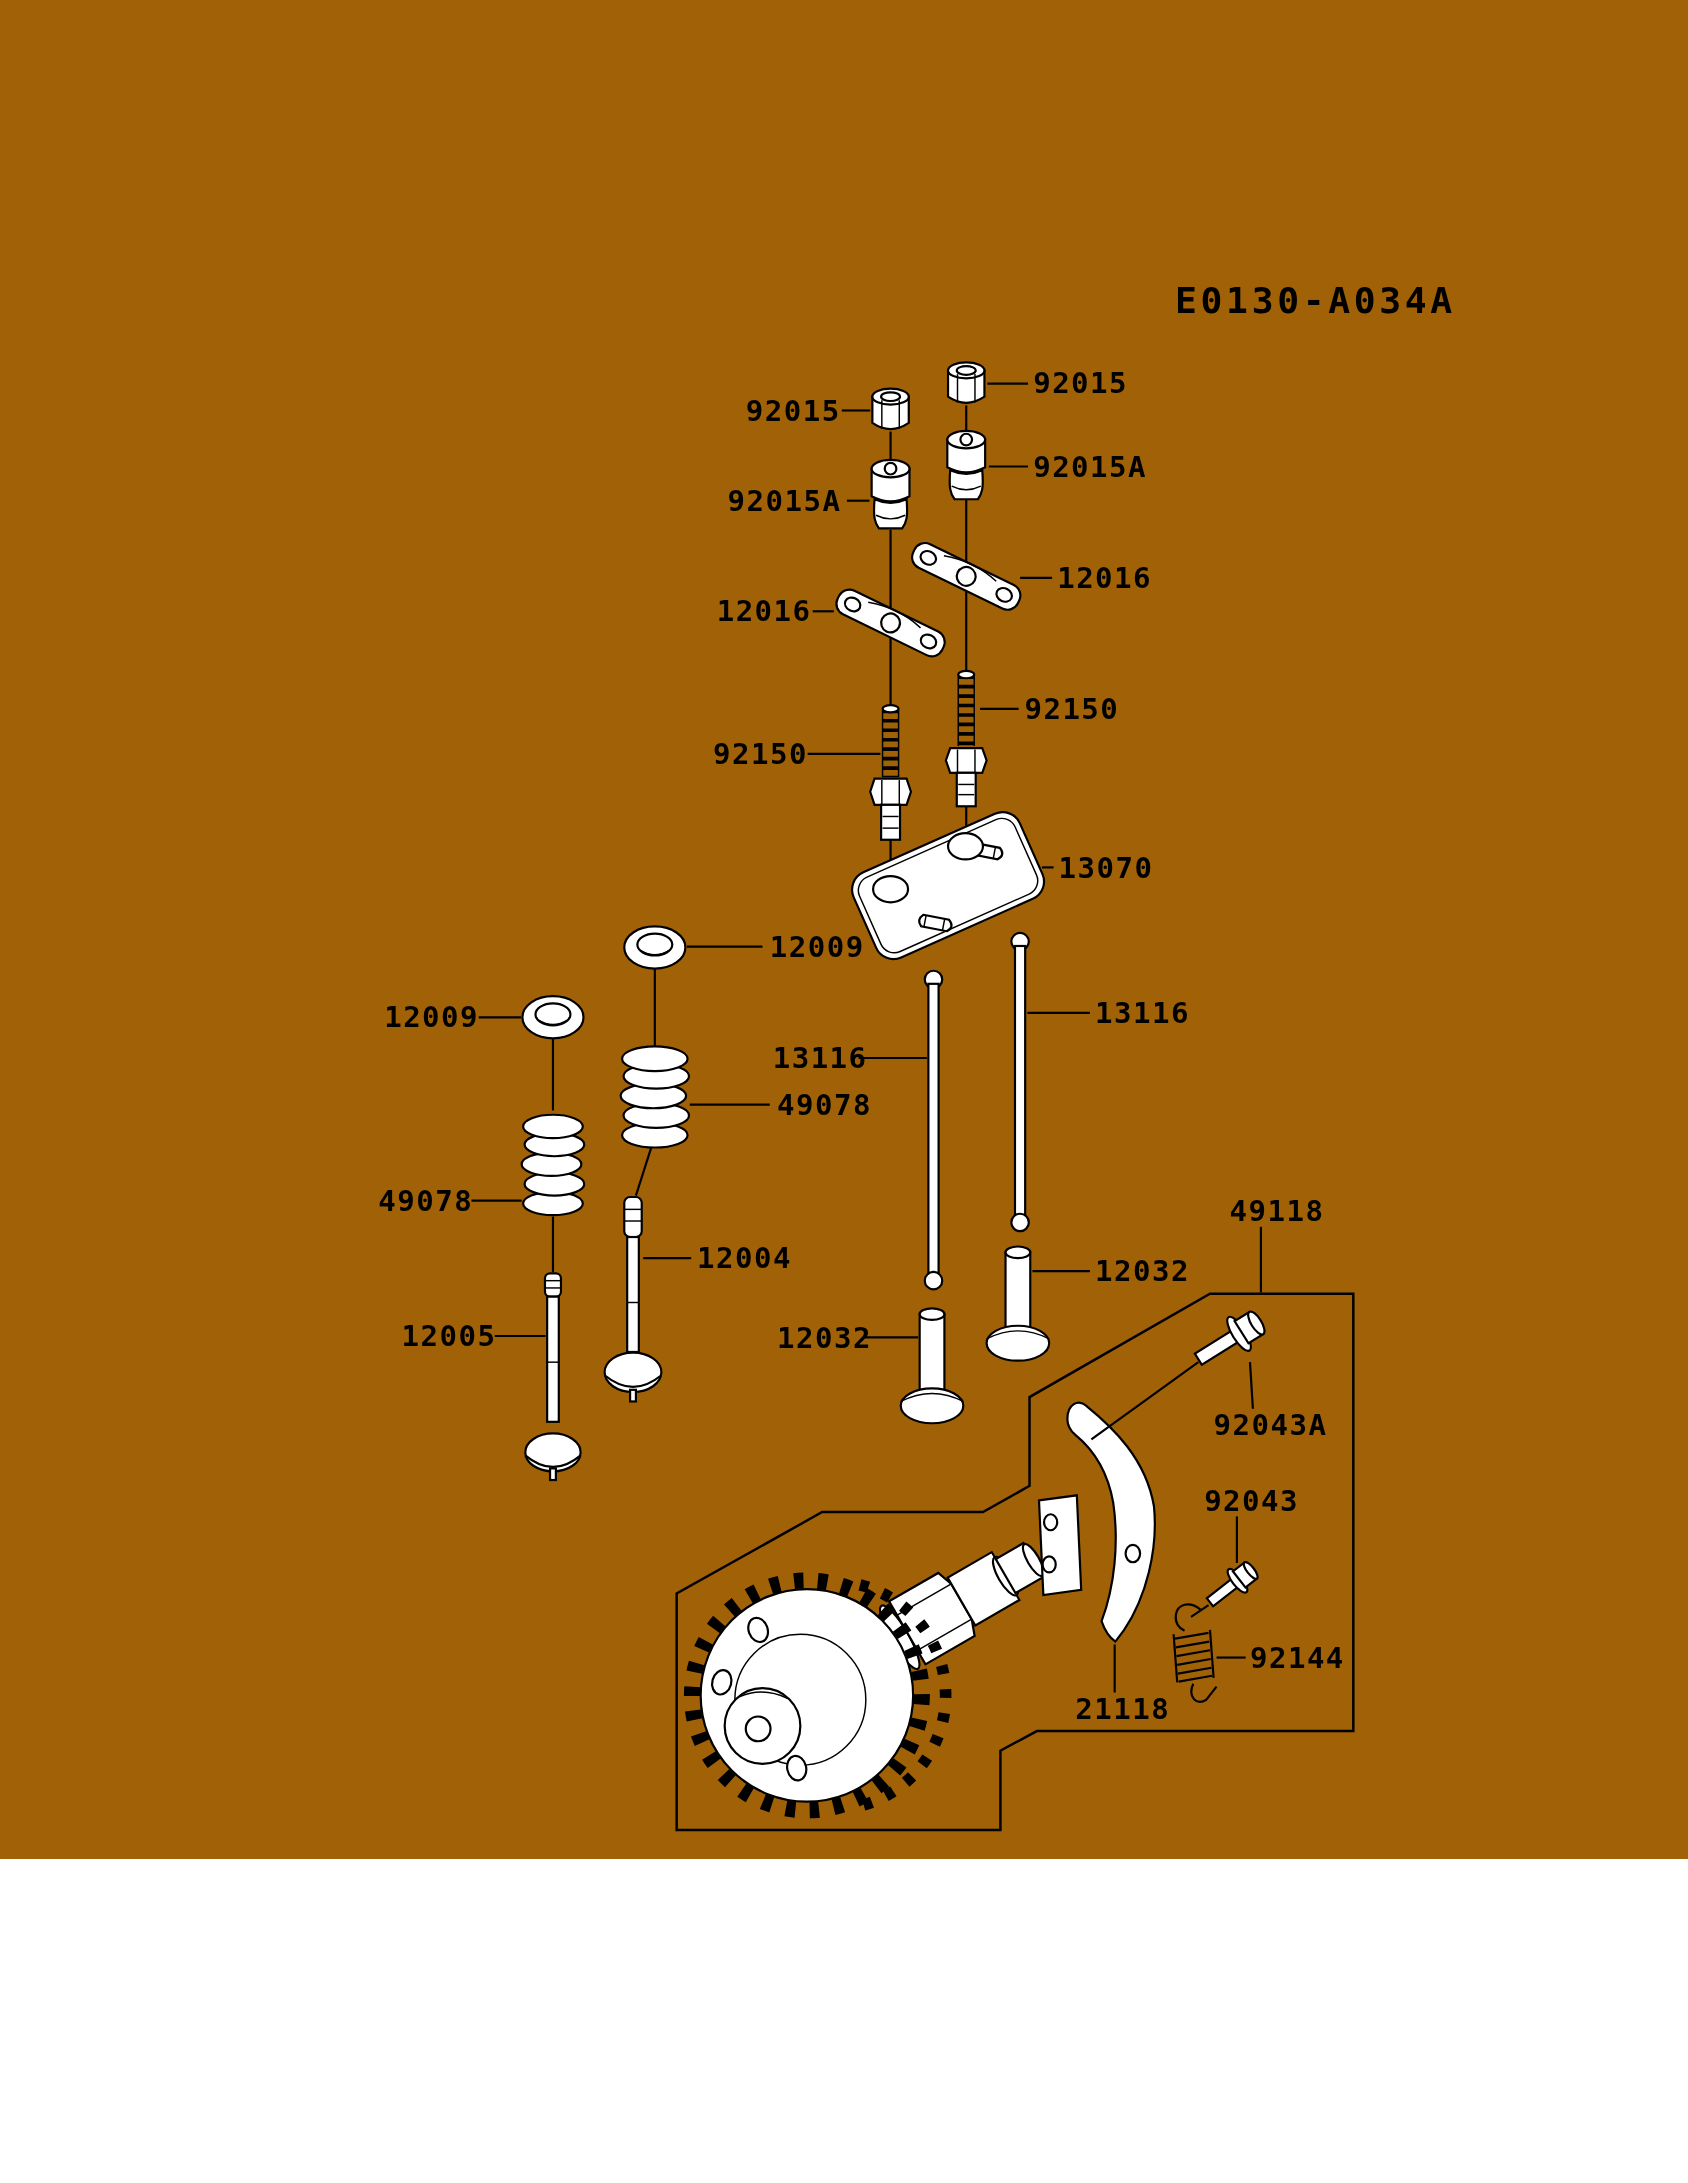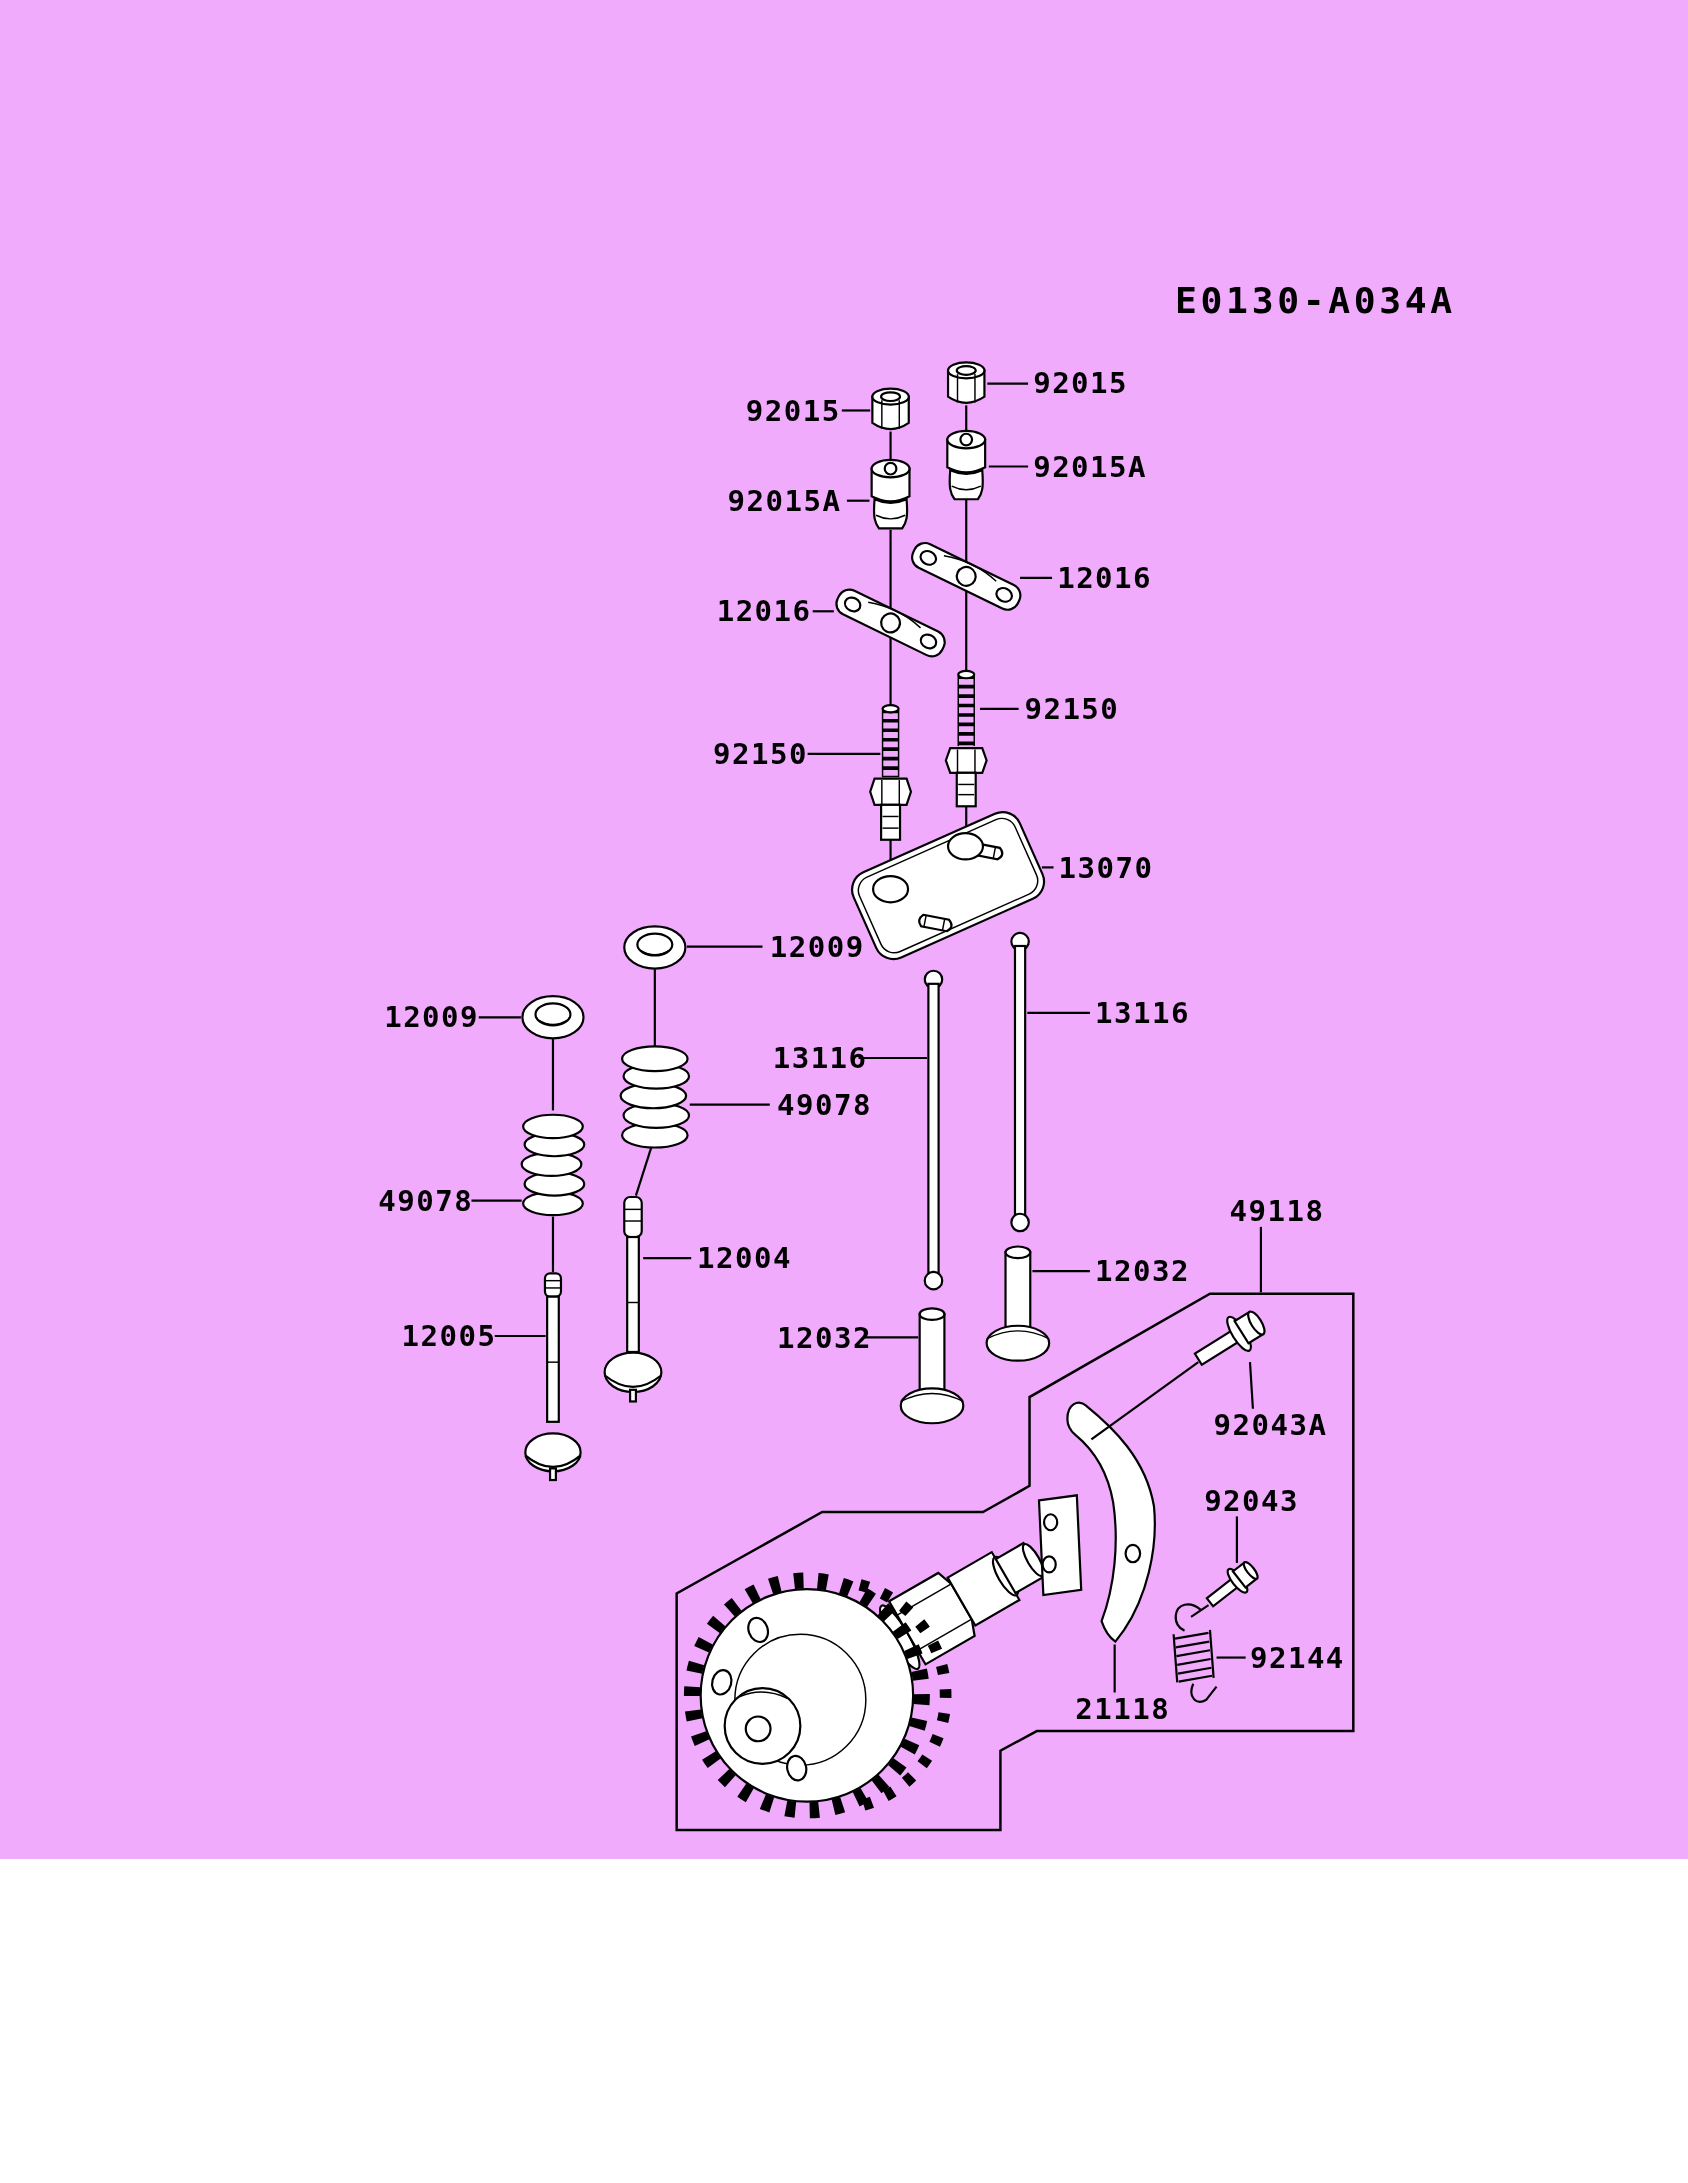--- a/index.html
+++ b/index.html
@@ -1,16 +1,16 @@
 <!DOCTYPE html>
 <html style="font-size:11.6px"><head>
 <meta charset="utf-8">
 <style>
   html,body{margin:0;padding:0;background:#ffffff;}
-  .page{position:relative;width:1688px;height:1859px;background:#f0abfc;overflow:hidden;}
+  .page{position:relative;width:1688px;height:1859px;background:#a16207;overflow:hidden;}
   svg{position:absolute;left:0;top:0;}
   .ln{stroke:#000;stroke-width:3;fill:none;}
   .ln2{stroke:#000;stroke-width:3.4;fill:none;}
   .part{stroke:#000;stroke-width:3;fill:#fff;}
   .partthin{stroke:#000;stroke-width:2;fill:none;}
   .lead{stroke:#000;stroke-width:3;fill:none;}
   .lbl{font-family:"DejaVu Sans Mono","Liberation Mono",monospace;font-weight:bold;font-size:40px;letter-spacing:2px;fill:#000;}
   .title{font-family:"DejaVu Sans Mono","Liberation Mono",monospace;font-weight:bold;font-size:50px;letter-spacing:5px;fill:#000;}
   .thread{stroke:#000;stroke-width:22;fill:none;stroke-dasharray:5 8;}
   .teeth{stroke:#000;stroke-width:22;fill:none;stroke-dasharray:13 20;}

